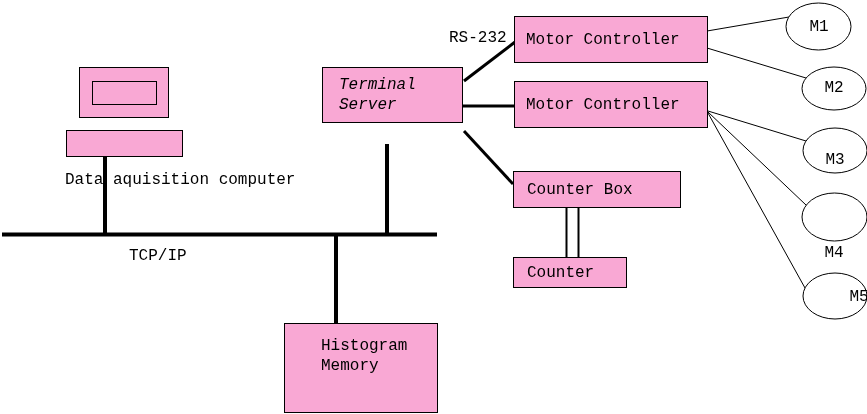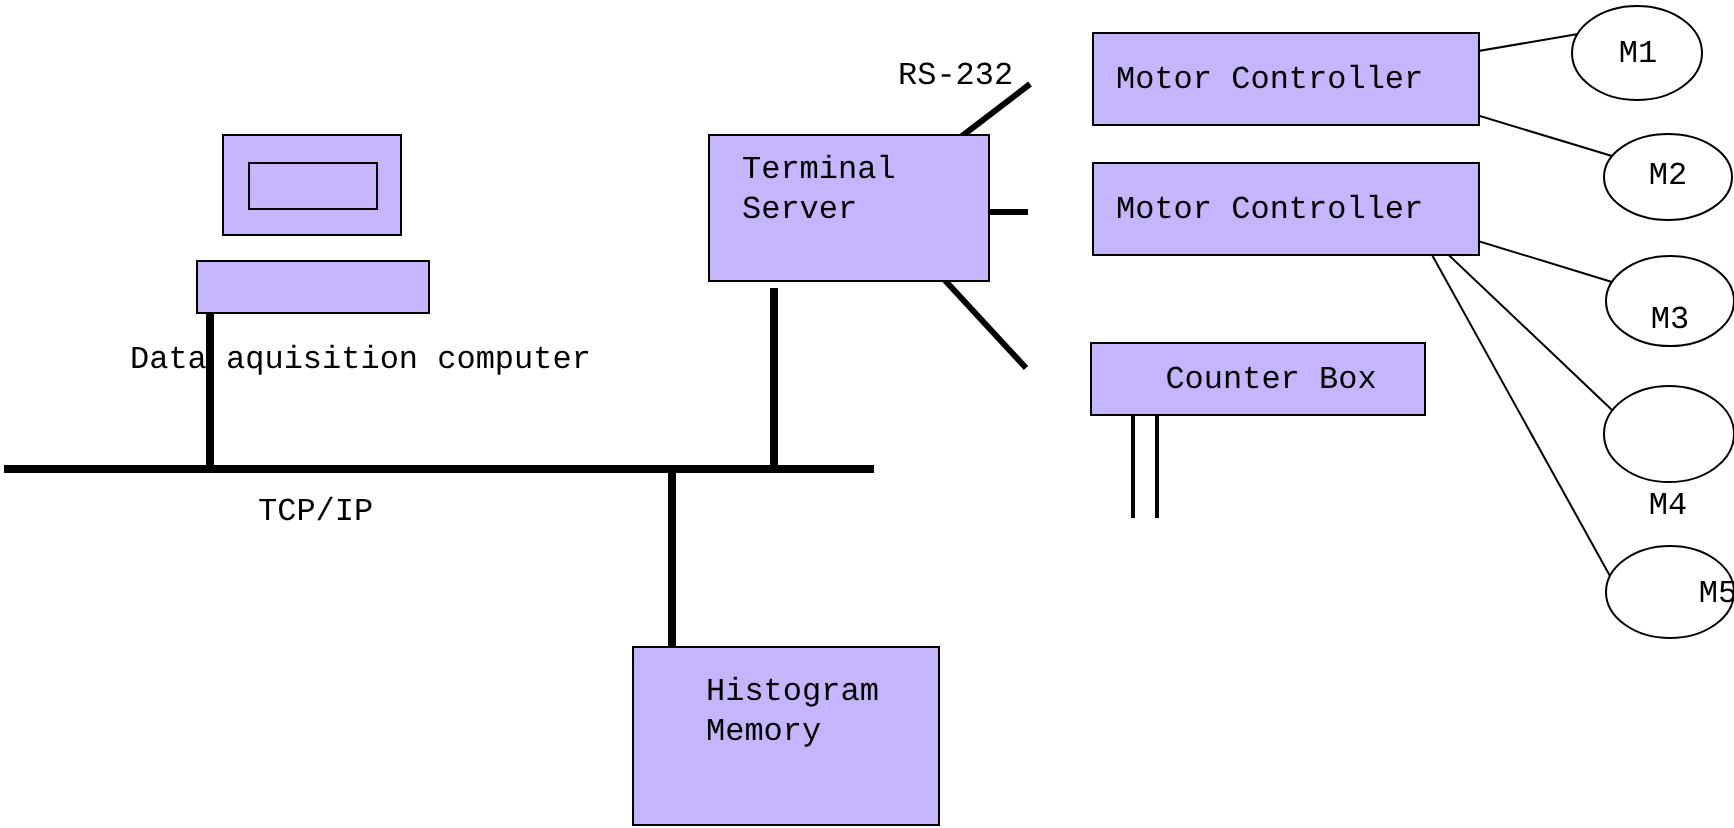--- a/index.html
+++ b/index.html
@@ -10,41 +10,40 @@
     background: #ffffff;
     font-family: "Liberation Mono", "DejaVu Sans Mono", monospace;
     font-size: 16px;
     color: #000000;
     overflow: hidden;
   }
   #lines-layer { position: absolute; left: 0; top: 0; }
   .box {
     position: absolute;
     border: 1px solid #000000;
-    background: #c4b5fd;
+    background: #f9a8d4;
     box-sizing: border-box;
-    margin-left: 32px;
   }
   .box.flex-center { display: flex; align-items: center; }
   .multiline { white-space: pre-line; line-height: 20px; }
   .free-label { position: absolute; white-space: nowrap; }
   .motor-label {
     position: absolute;
     transform: translate(-50%, -50%);
     white-space: nowrap;
   }
   
   #monitor-outer { left: 79px; top: 67px; width: 90px; height: 51px; }
   #monitor-inner { left: 92px; top: 81px; width: 65px; height: 24px; }
   #keyboard      { left: 66px; top: 130px; width: 117px; height: 27px; }
   
-  #terminal-server { left: 322px; top: 67px; width: 141px; height: 74px; padding: 7px 0 16px 16px; }
+  #terminal-server { left: 322px; top: 67px; width: 141px; height: 56px; padding: 7px 0 16px 16px; font-style: italic; }
   #motor-controller-1 { left: 514px; top: 16px; width: 194px; height: 47px; padding-left: 11px; }
   #motor-controller-2 { left: 514px; top: 81px; width: 194px; height: 47px; padding-left: 11px; }
-  #counter-box { left: 513px; top: 171px; width: 168px; height: 37px; padding-left: 13px; justify-content: center; }
+  #counter-box { left: 513px; top: 171px; width: 168px; height: 37px; padding-left: 13px; }
   #counter     { left: 513px; top: 257px; width: 114px; height: 31px; padding-left: 13px; }
   #histogram-memory { left: 284px; top: 323px; width: 154px; height: 90px; padding: 12px 0 12px 36px; }
   
   #computer-caption { left: 65px; top: 171px; }
   #rs232-label { left: 437px; top: 29px; margin-left: 12px; }
   #tcpip-label { left: 129px; top: 247px; }
   
   #motor-label-1 { left: 819px; top: 27px; text-align: right; }
   #motor-label-2 { left: 834px; top: 88px; font-family: Liberation Mono, monospace; }
   #motor-label-3 { left: 835px; top: 150px; margin-top: 10px; }
@@ -98,20 +97,23 @@
   <div id="motor-controller-1" class="box flex-center">
     <span>Motor Controller</span>
   </div>
   <div id="motor-controller-2" class="box flex-center">
     <span>Motor Controller</span>
   </div>
 
   <div id="counter-box" class="box flex-center">
     <span>Counter Box</span>
   </div>
+  <div id="counter" class="box flex-center">
+    <span>Counter</span>
+  </div>
 
   <div id="tcpip-label" class="free-label">TCP/IP</div>
 
   <div id="histogram-memory" class="box">
     <span class="multiline">Histogram
 Memory</span>
   </div>
 
   <div id="motor-label-1" class="motor-label">M1</div>
   <div id="motor-label-2" class="motor-label">M2</div>

